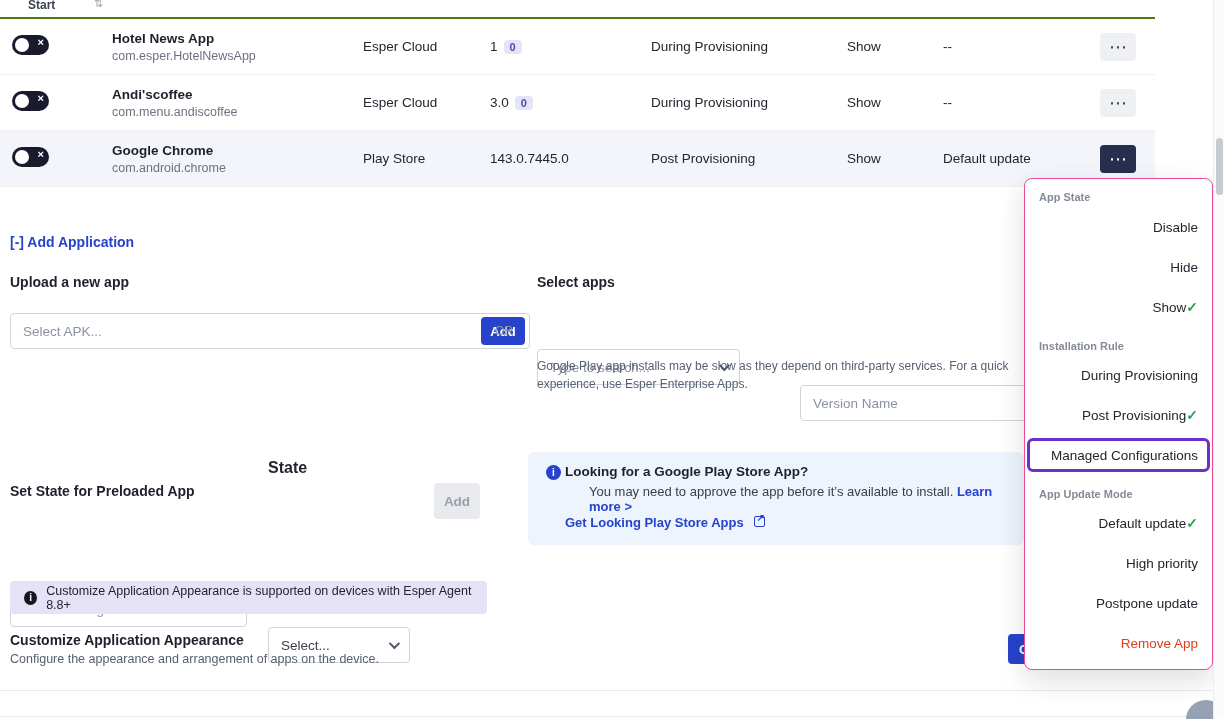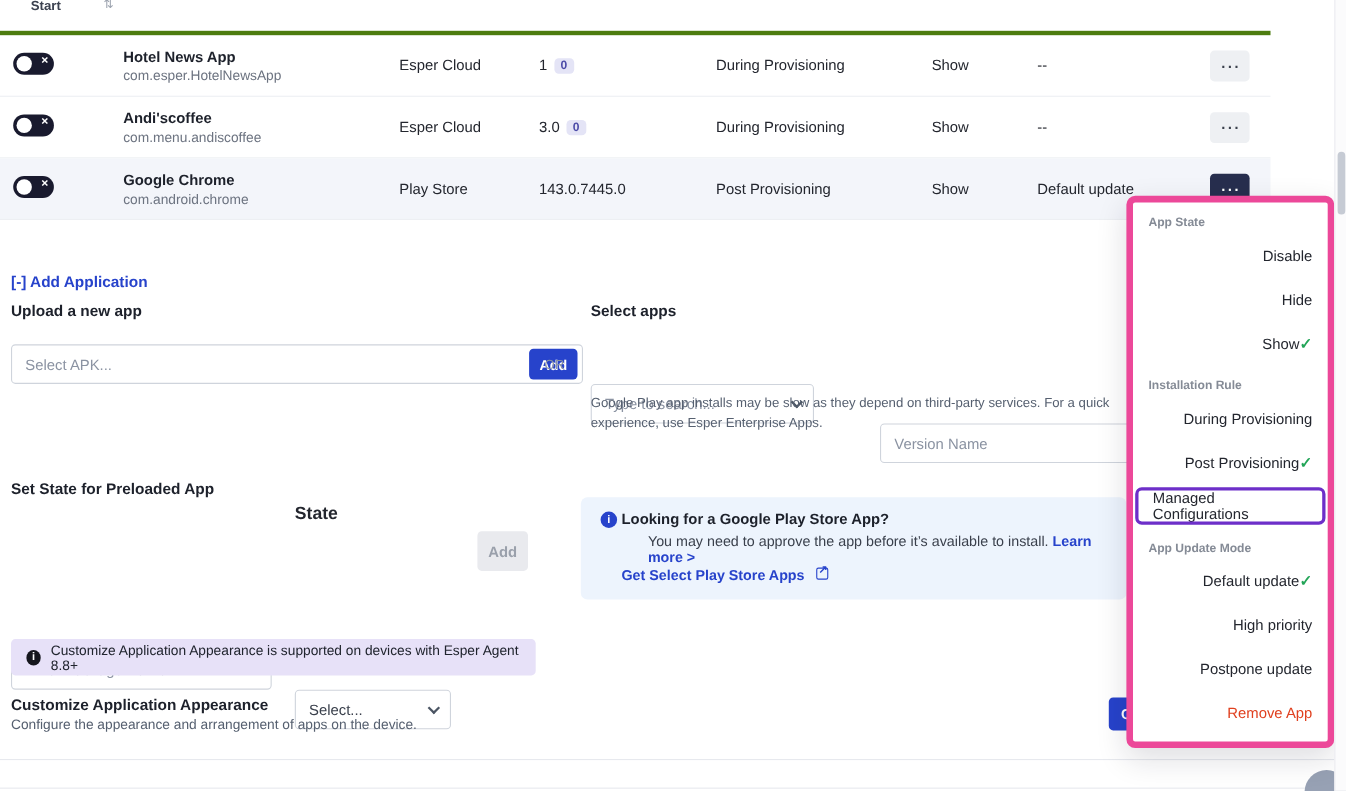--- a/index.html
+++ b/index.html
@@ -5,21 +5,21 @@
   * { box-sizing: border-box; margin: 0; padding: 0; }
   html,body { width:1224px; height:719px; }
   body {
     position: relative; overflow: hidden; background:#fff;
     font-family: "Liberation Sans", sans-serif; color:#23262e; font-size:13.5px;
   }
   .abs { position:absolute; }
 
   
   .table { position:absolute; left:0; top:0; width:1155px; background:#fff; }
-  .t-head { height:32px; border-bottom:4px solid #4d7c0f; position:relative;
+  .t-head { height:19px; border-bottom:2px solid #4d7c0f; position:relative;
             font-size:12px; font-weight:700; color:#3c4250; overflow:hidden; }
   .t-head .hlabel { position:absolute; left:28px; top:-2px; }
   .t-head .sort { position:absolute; left:94px; top:-3px; color:#9aa1ad; font-weight:400; font-size:11px; }
   .t-row { height:56px; display:flex; align-items:center; border-bottom:1px solid #edeff3; }
   .t-row.selected { background:#f3f5fa; }
   .c-toggle { width:100px; padding-left:12px; }
   .c-app { width:251px; padding-left:12px; }
   .app-name { font-weight:700; font-size:13.5px; color:#1d212b; margin-bottom:3px; }
   .app-pkg { font-size:12.5px; color:#6c7380; }
   .c-src { width:127px; padding-left:12px; }
@@ -69,21 +69,21 @@
   .ext-ico { display:inline-block; width:11px; height:11px; border:1.5px solid #2743cb;
              border-radius:2px; position:relative; margin-left:7px; }
   .ext-ico::after { content:"↗"; position:absolute; left:1px; top:-5px; color:#2743cb;
                     font-size:10px; font-weight:700; }
 
   .banner { background:#e7e1f8; border-radius:4px; display:flex; align-items:center;
             gap:9px; padding:0 14px; font-size:12.5px; color:#20242e; }
 
   
   .menu { position:absolute; left:1024px; top:178px; width:189px; background:#fff;
-          border:6px solid #ec4899; border-radius:8px; z-index:40; padding:4px 0 6px 0;
+          border:1px solid #ec4899; border-radius:8px; z-index:40; padding:4px 0 6px 0;
           box-shadow:0 10px 28px rgba(20,24,40,.14); }
   .m-header { font-size:11px; font-weight:700; color:#858b96; padding:13px 14px 3px 14px; height:28px; }
   .m-header.first { padding-top:8px; height:24px; }
   .m-item { height:40px; display:flex; align-items:center; justify-content:flex-end;
             padding:0 14px 0 18px; font-size:13.5px; color:#23262e; cursor:pointer; position:relative; }
   .m-item .check { color:#23a558; font-weight:700; font-size:14px; }
   .m-item.danger { color:#e0401f; }
   .hl { position:absolute; inset:3px 2px; border:3px solid #6d2fc9; border-radius:6px; pointer-events:none; }
 
   
@@ -160,21 +160,21 @@
     </div>
     <div class="c-rule">Post Provisioning</div>
     <div class="c-state">Show</div>
     <div class="c-upd">Default update</div>
     <div class="c-act">
       <button class="kebab"><span>⋯</span></button>
     </div>
   </div>
 </div>
 
-<div class="abs link-blue" style="left:10px; top:248px;">[-] Add Application</div>
+<div class="abs link-blue" style="left:10px; top:234px;">[-] Add Application</div>
 
 <div class="abs sec-title" style="left:10px; top:274px;">Upload a new app</div>
 
 <div class="abs field-wrap" style="left:10px; top:313px; width:520px;">
   <input class="field" style="width: 404px;" placeholder="Select APK...">
   <button class="btn btn-blue" style="position:absolute; right:4px; top:3px; width:44px; height:28px; font-size:13px;">Add</button>
 </div>
 <div class="abs" style="left:495px; top:324px; color:#8b93a2; font-size:12px;">OR</div>
 
 <div class="abs sec-title" style="left:537px; top:274px;">Select apps</div>
@@ -186,21 +186,21 @@
 
 <div class="abs field-wrap" style="left:800px; top:313px; width:240px;">
   <input class="field" placeholder="Version Name" style="">
 </div>
 
 <div class="abs muted" style="left:537px; top:357px; width:520px; overflow:hidden;">
   <div>Google Play app installs may be slow as they depend on third-party services. For a quick</div>
   <div>experience, use Esper Enterprise Apps.</div>
 </div>
 
-<div class="abs sec-title" style="left:10px; top:436px;">Set State for Preloaded App</div>
+<div class="abs sec-title" style="left:10px; top:483px;">Set State for Preloaded App</div>
 
 <div class="abs field-wrap" style="left:10px; top:483px; width:237px;">
   <input class="field" placeholder="Enter Package Name" style="">
 </div>
 
 <div class="abs" style="left:268px; top:459px; font-weight:700; font-size:16px;">State</div>
 
 <div class="abs field-wrap selectbox" style="left:268px; top:483px; width:142px;">
   <span style="color:#3a404c;">Select...</span>
   <span class="chev"></span>
@@ -209,21 +209,21 @@
 <button class="abs btn btn-gray" style="left:434px; top:483px; width:46px; height:36px; font-size:13.5px;">Add</button>
 
 <div class="abs info-box" style="left:528px; top:452px; width:496px; height:93px;">
   <span class="i-circle" style="position:absolute; left:18px; top:13px;">i</span>
   <div style="position:absolute; left:37px; top:12px; font-weight:700; font-size:13.5px; color:#1d212b;">Looking for a Google Play Store App?</div>
   <div style="position:absolute; left:37px; top:32px; font-size:13px; color:#3a404c;margin-left:24px;">
     <span>You may need to approve the app before it’s available to install.</span>
     <span class="link-blue" style="font-size:13px;">Learn more &gt;</span>
   </div>
   <div style="position:absolute; left:37px; top:63px;">
-    <span class="link-blue" style="font-size:13px;">Get Select Play Store Apps</span>
+    <span class="link-blue" style="font-size:13px;">Get Looking Play Store Apps</span>
     <span class="ext-ico"></span>
   </div>
 </div>
 
 <div class="abs banner" style="left:10px; top:581px; width:477px; height:33px;">
   <span class="i-circle dark">i</span>
   <span>Customize Application Appearance is supported on devices with Esper Agent 8.8+</span>
 </div>
 
 <div class="abs sec-title" style="left:10px; top:632px;">Customize Application Appearance</div>

